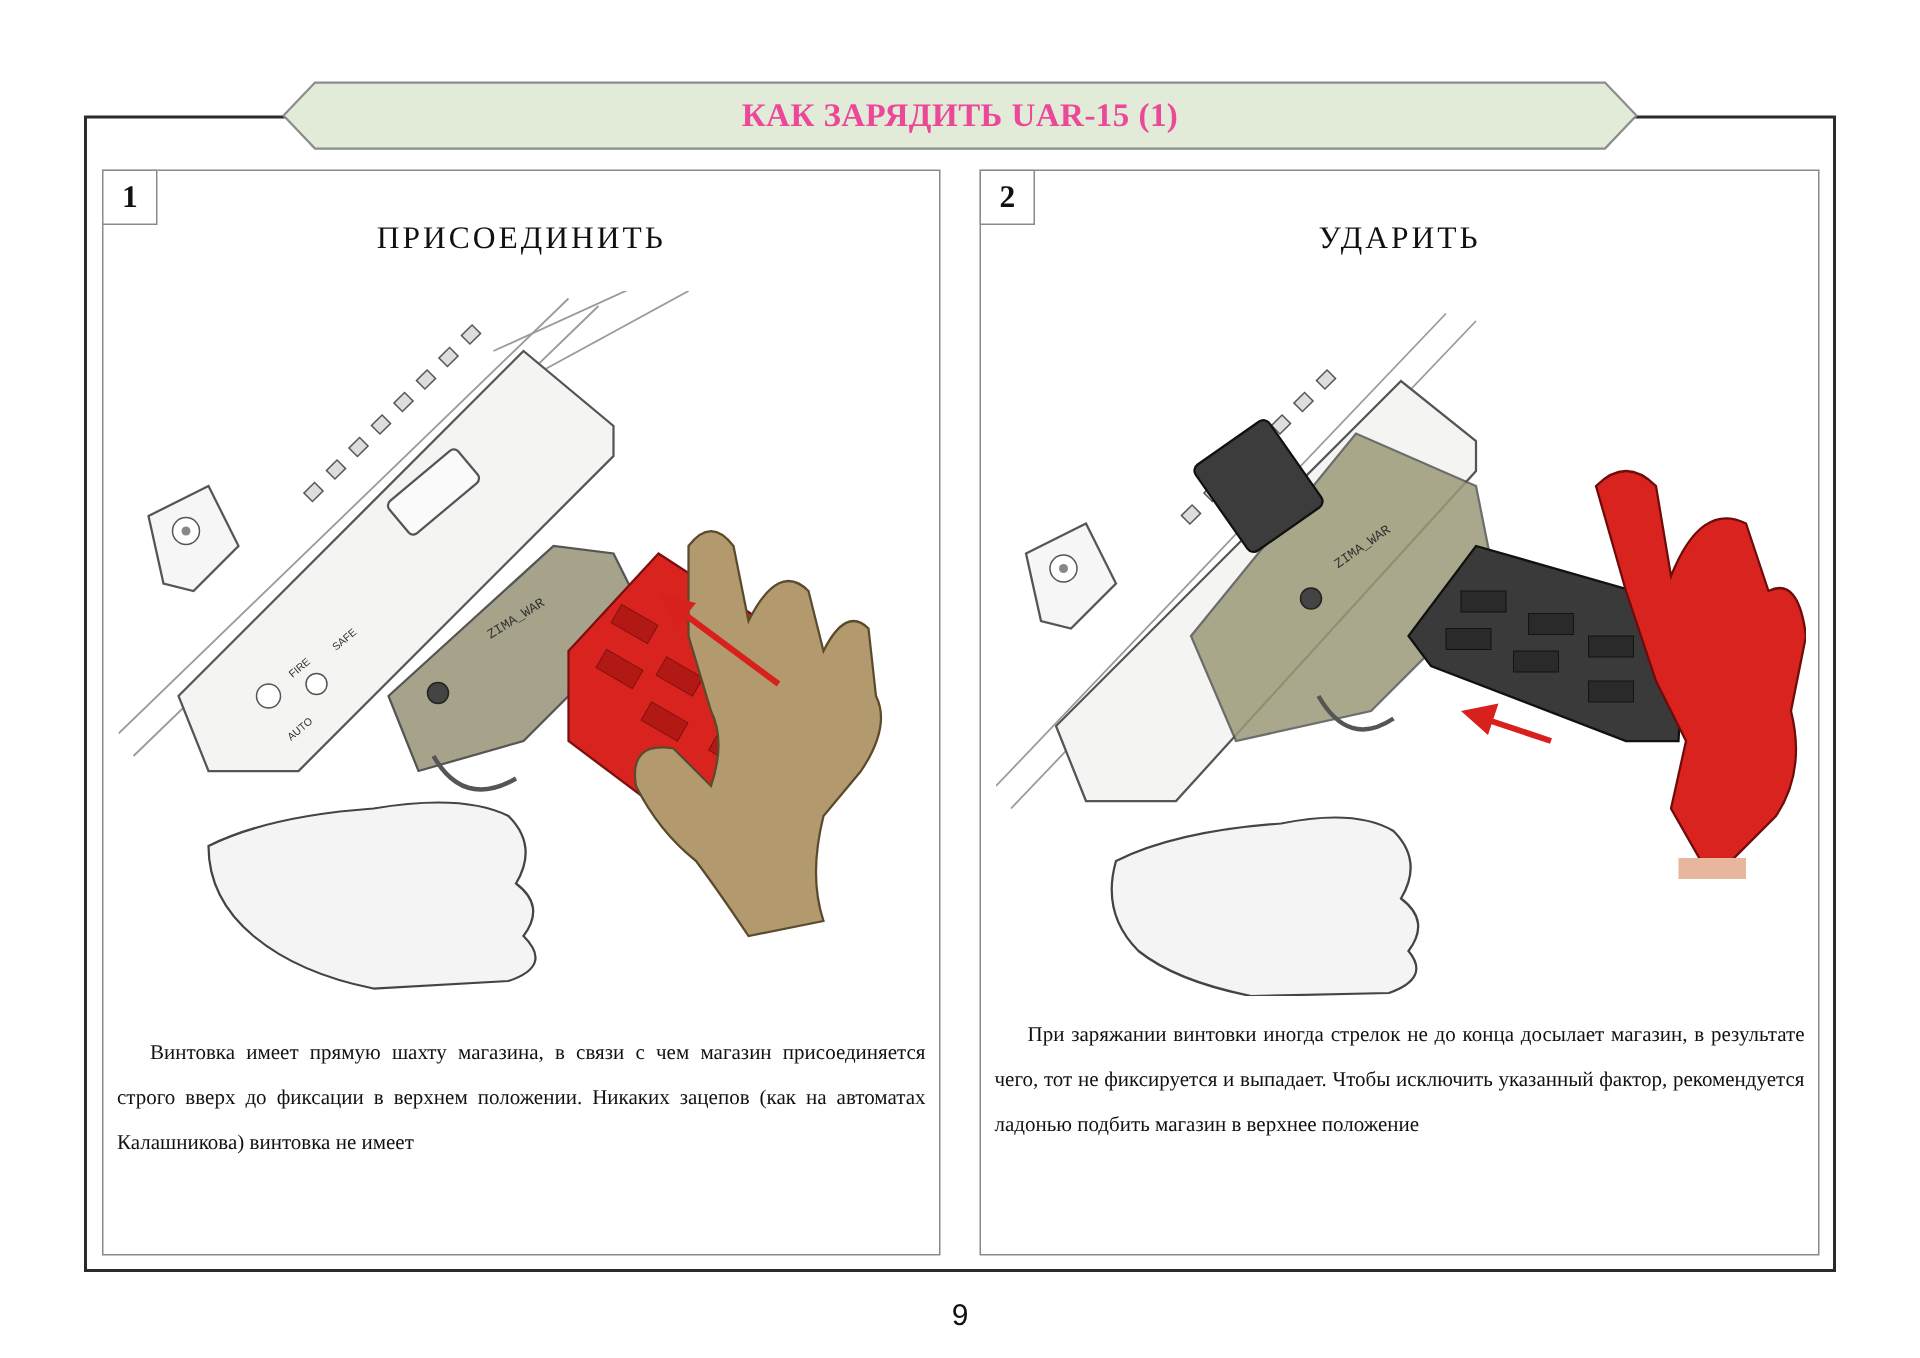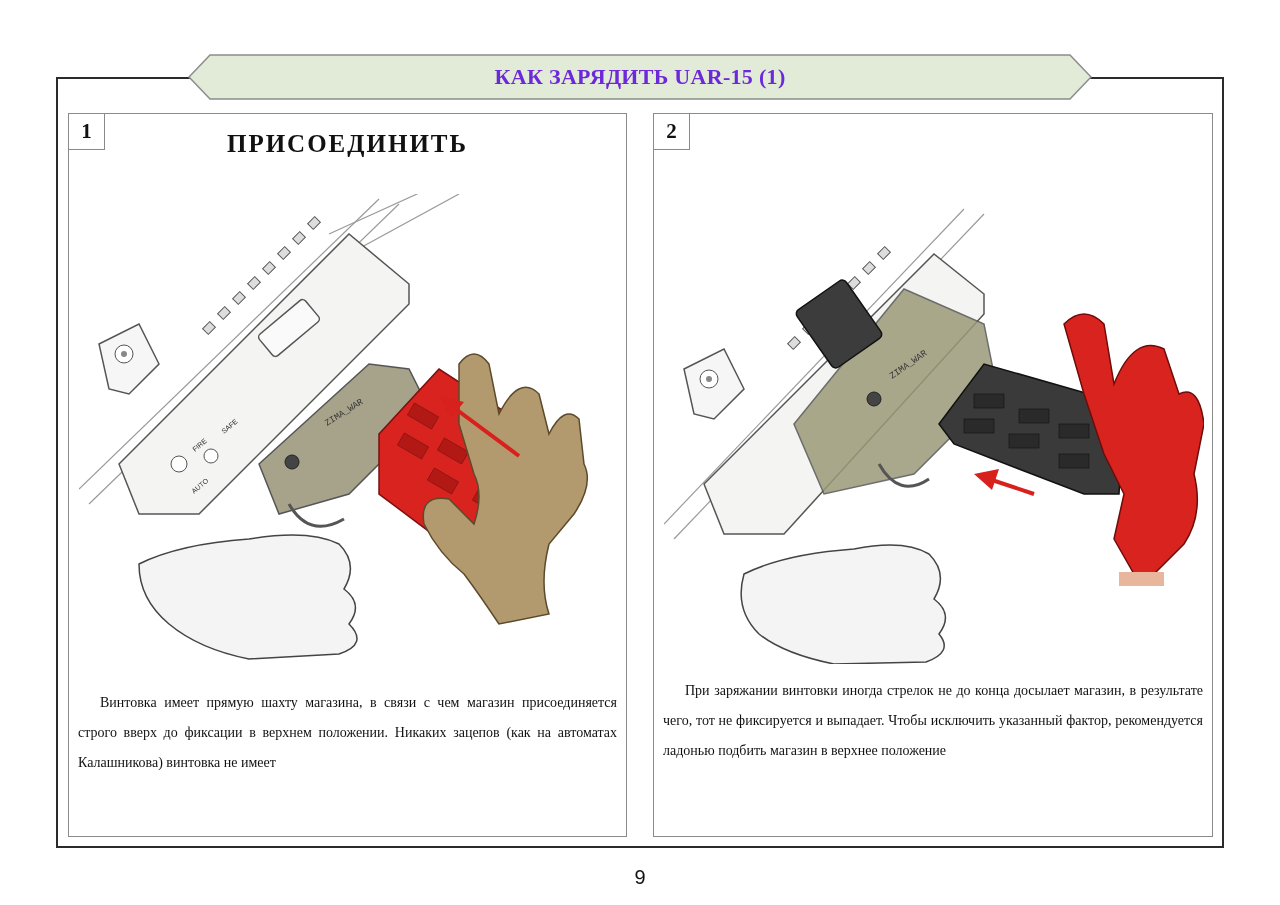--- a/index.html
+++ b/index.html
@@ -7,34 +7,34 @@
          font-family: "Liberation Serif", "DejaVu Serif", serif; color: #111; }
 
   .frame { position: absolute; left: 56px; top: 77px; width: 1168px; height: 771px;
            border: 2px solid #2b2b2b; box-sizing: border-box; }
 
   .banner { position: absolute; left: 188px; top: 54px; width: 904px; height: 46px; }
   .banner svg { position: absolute; left: 0; top: 0; }
   .banner-title { position: absolute; left: 0; top: 0; width: 100%; height: 100%;
                   display: flex; align-items: center; justify-content: center;
                   font-family: "Liberation Serif", serif; font-weight: bold;
-                  font-size: 22px; letter-spacing: 0.3px; color: #6d28d9; }
+                  font-size: 22px; letter-spacing: 0.3px; color: #ec4899; }
 
   .panel { position: absolute; top: 113px; height: 724px; border: 1.5px solid #8a8a8a;
            box-sizing: border-box; background: #fff; }
   .panel.p1 { left: 68px; width: 559px; }
   .panel.p2 { left: 653px; width: 560px; }
 
   .num-box { position: absolute; left: -1px; top: -1px; width: 37px; height: 37px;
              border: 1.5px solid #8a8a8a; box-sizing: border-box; display: flex;
              align-items: center; justify-content: center; font-weight: bold;
              font-size: 21px; background: #fff; }
 
-  .step-title { position: absolute; left: 0; top: 16px; width: 100%; text-align: center;
-                font-weight: bold; font-size: 25px; letter-spacing: 2px; }
+  .step-title { position: absolute; left: 0; top: 32px; width: 100%; text-align: center;
+                font-weight: normal; font-size: 21px; letter-spacing: 2px; }
 
   .illus { position: absolute; left: 10px; top: 80px; width: 540px; height: 470px; }
 
   .desc { position: absolute; left: 9px; right: 9px; font-size: 14px; line-height: 30px;
           text-align: justify; }
   .p1 .desc { top: 574px; }
   .p2 .desc { top: 562px; }
   .desc p { margin: 0; text-indent: 22px; }
 
   .page-num { position: absolute; left: 0; width: 1280px; top: 866px; text-align: center;
@@ -115,20 +115,21 @@
     </g>
   </svg>
 
   <div class="desc">
     <p>Винтовка имеет прямую шахту магазина, в связи с чем магазин присоединяется строго вверх до фиксации в верхнем положении. Никаких зацепов (как на автоматах Калашникова) винтовка не имеет</p>
   </div>
 </div>
 
 <div class="panel p2">
   <div class="num-box">2</div>
+  <div class="step-title">УДАРИТЬ</div>
 
   <svg class="illus" viewBox="0 0 540 470">
     <g stroke="#9a9a9a" stroke-width="1.2" fill="none">
       <line x1="0" y1="330" x2="300" y2="15"></line>
       <line x1="10" y1="345" x2="320" y2="20"></line>
     </g>
 
     <polygon points="40,290 270,60 320,100 320,120 120,340 60,340" fill="#f4f4f2" stroke="#555" stroke-width="1.5"></polygon>
     <g fill="#ddd" stroke="#555" stroke-width="1">
       <rect x="200" y="70" width="10" height="8" transform="rotate(-45 205 74)"></rect>

